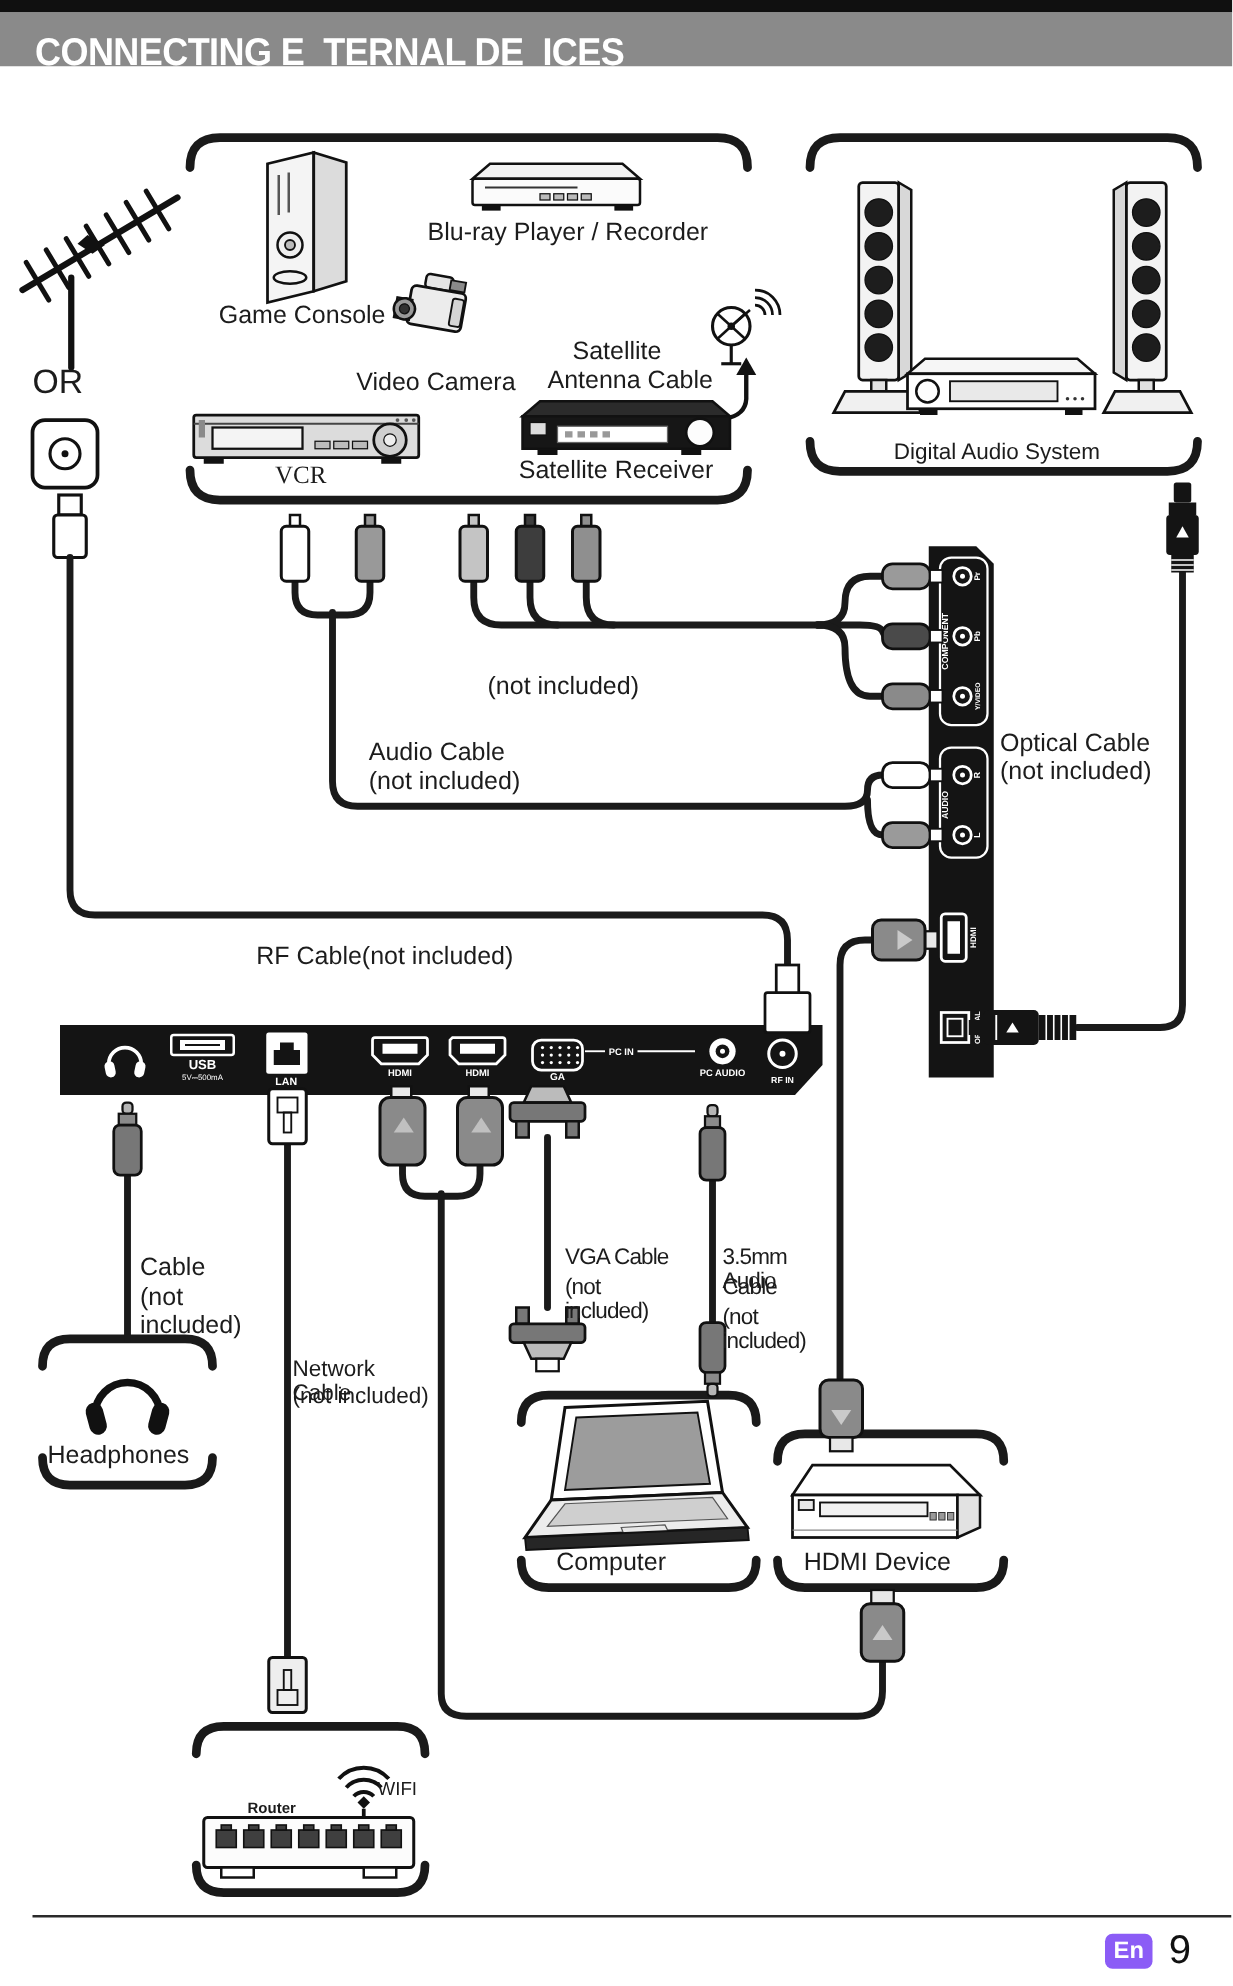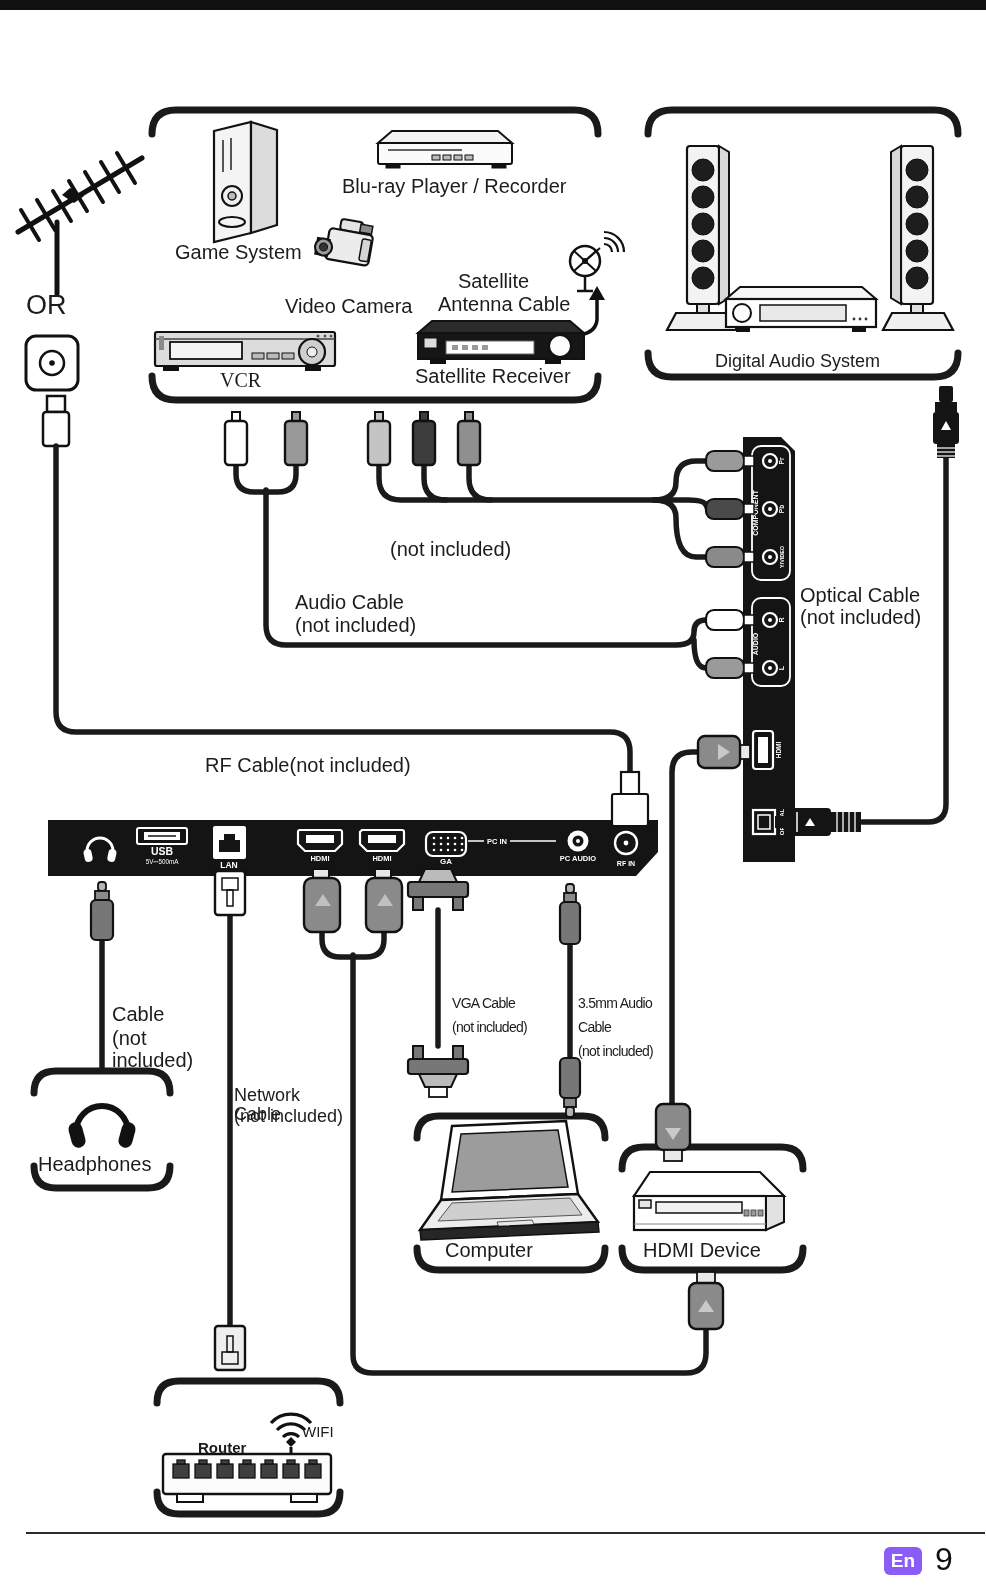--- a/index.html
+++ b/index.html
@@ -6,33 +6,36 @@
   .page{position:relative;width:986px;height:1589px;background:#fff;overflow:hidden;
         font-family:"Liberation Sans",sans-serif;}
   .topblack{position:absolute;left:0;top:0;width:986px;height:10px;background:#101010;}
   .titlebar{position:absolute;left:0;top:10px;width:986px;height:43px;background:#8a8a8a;}
   .title{position:absolute;left:28px;top:14px;color:#fff;font-size:31px;font-weight:bold;
          white-space:pre;transform:scaleX(.93);transform-origin:left center;letter-spacing:-.5px;}
   svg.diag{position:absolute;left:0;top:0;}
   .lbl{position:absolute;color:#1c1c1c;font-size:20px;line-height:1.08;text-align:left;}
   .lbl.bold{font-weight:bold;}
   .lbl.sm{font-size:18px;}
-  .lbl.cond{font-size:14px;letter-spacing:-.7px;}
+  .lbl.cond{font-size:18px;letter-spacing:-.7px;}
   .lbl.left{text-align:left;}
   .or{font-size:27px;font-weight:normal;}
   .badge{position:absolute;left:884px;top:1547px;width:38px;height:28px;background:#8b5cf6;
          border-radius:6px;color:#fff;font-size:19px;font-weight:bold;text-align:center;line-height:28px;}
   .pagenum{position:absolute;left:924px;top:1541px;width:40px;font-size:32px;color:#111;text-align:center;}
 </style>
 </head>
 <body>
 
 <div class="page">
 
   <div class="topblack"></div>
+  <div class="titlebar">
+    <div class="title">CONNECTING E  TERNAL DE  ICES</div>
+  </div>
 
   <svg class="diag" width="986" height="1589" viewBox="0 0 986 1589">
     <g fill="none" stroke="#1a1a1a" stroke-width="7" stroke-linecap="round">
       <path d="M 152,134 Q 152,110 176,110 H 574 Q 598,110 598,134"></path>
       <path d="M 152,376 Q 152,400 176,400 H 574 Q 598,400 598,376"></path>
       <path d="M 648,134 Q 648,110 672,110 H 934 Q 958,110 958,134"></path>
       <path d="M 648,353 Q 648,377 672,377 H 934 Q 958,377 958,353"></path>
       <path d="M 34,1093 Q 34,1071 56,1071 H 148 Q 170,1071 170,1093"></path>
       <path d="M 34,1166 Q 34,1188 56,1188 H 148 Q 170,1188 170,1166"></path>
       <path d="M 417,1138 Q 417,1116 439,1116 H 583 Q 605,1116 605,1138"></path>
@@ -477,21 +480,21 @@
       <path d="M 277,1430 A 19,19 0 0 1 305,1430" fill="none" stroke="#111" stroke-width="3.2"></path>
       <path d="M 271,1423 A 27,27 0 0 1 311,1423" fill="none" stroke="#111" stroke-width="3.2"></path>
       <polygon points="291,1437 296,1442 291,1447 286,1442" fill="#111"></polygon>
       <line x1="291" y1="1447" x2="291" y2="1454" stroke="#111" stroke-width="3"></line>
     </g>
 
     <line x1="26" y1="1533" x2="985" y2="1533" stroke="#2a2a2a" stroke-width="2"></line>
   </svg>
 
   <div class="lbl or" style="left:26px;top:291px;width:56px;">OR</div>
-  <div class="lbl" style="left:175px;top:242px;width:140px;">Game System</div>
+  <div class="lbl" style="left:175px;top:242px;width:140px;">Game Console</div>
   <div class="lbl" style="left:342px;top:176px;width:240px;">Blu-ray Player / Recorder</div>
   <div class="lbl" style="left:285px;top:296px;width:134px;">Video Camera</div>
   <div class="lbl" style="left:458px;top:271px;width:100px;">Satellite</div>
   <div class="lbl" style="left:438px;top:294px;width:140px;">Antenna Cable</div>
   <div class="lbl" style="left:220px;top:370px;width:52px;font-family:Liberation Serif, serif;">VCR</div>
   <div class="lbl" style="left:415px;top:366px;width:175px;">Satellite Receiver</div>
   <div class="lbl sm" style="left:715px;top:352px;width:186px;">Digital Audio System</div>
   <div class="lbl" style="left:390px;top:539px;width:260px;">(not included)</div>
   <div class="lbl" style="left:295px;top:592px;width:140px;">Audio Cable</div>
   <div class="lbl" style="left:295px;top:615px;width:140px;">(not included)</div>
@@ -504,17 +507,17 @@
   <div class="lbl sm" style="left:234px;top:1107px;width:116px;">(not included)</div>
   <div class="lbl cond" style="left:452px;top:996px;width:96px;">VGA Cable</div>
   <div class="lbl cond" style="left:452px;top:1020px;width:96px;">(not included)</div>
   <div class="lbl cond" style="left:578px;top:996px;width:96px;">3.5mm Audio</div>
   <div class="lbl cond" style="left:578px;top:1020px;width:96px;">Cable</div>
   <div class="lbl cond" style="left:578px;top:1044px;width:96px;">(not included)</div>
   <div class="lbl" style="left:38px;top:1154px;width:126px;">Headphones</div>
   <div class="lbl" style="left:445px;top:1240px;width:120px;">Computer</div>
   <div class="lbl" style="left:643px;top:1240px;width:140px;">HDMI Device</div>
   <div class="lbl left" style="left:302px;top:1424px;width:60px;font-size:15px;">WIFI</div>
-  <div class="lbl left bold" style="left:170px;top:1440px;width:70px;font-size:15px;padding-left:28px;">Router</div>
+  <div class="lbl left bold" style="left:170px;top:1440px;width:70px;font-size:12px;padding-left:28px;">Router</div>
 
   <div class="badge">En</div>
   <div class="pagenum">9</div>
 </div>
 
 </body></html>

